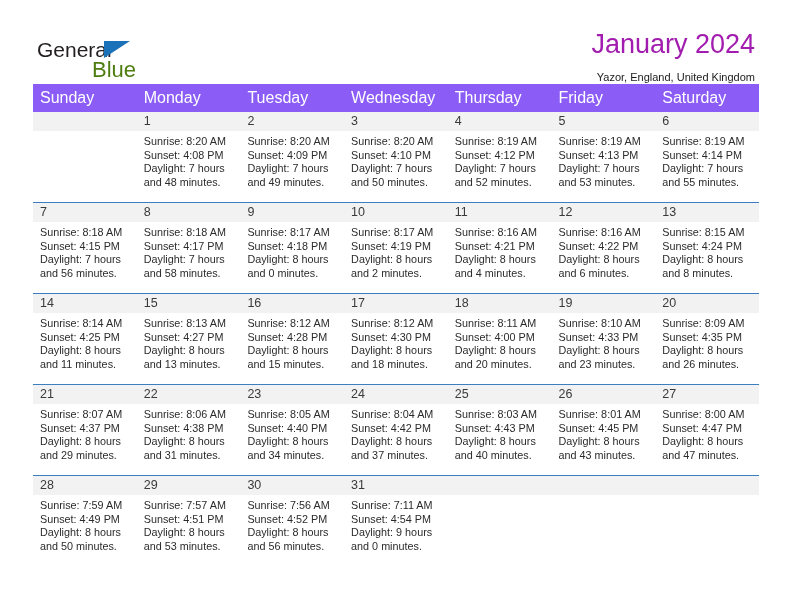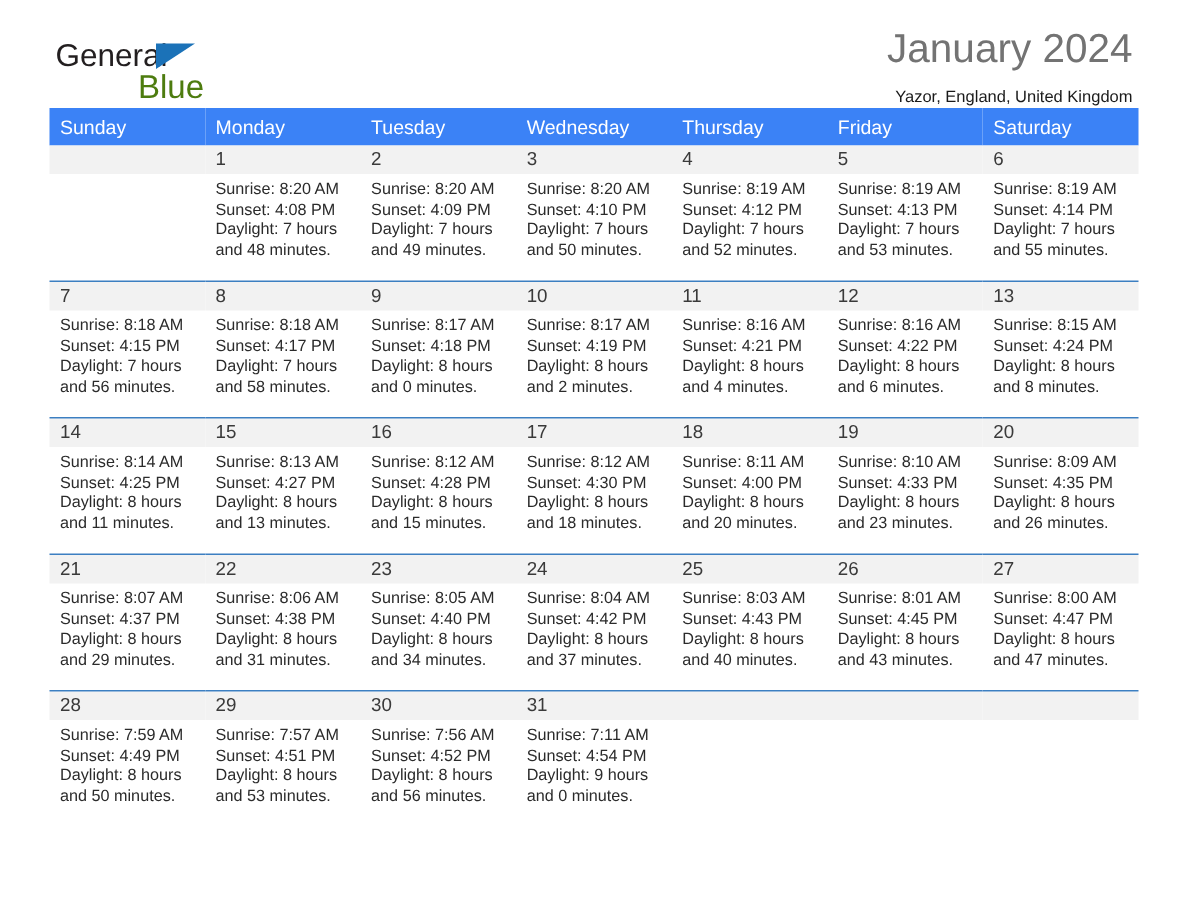--- a/index.html
+++ b/index.html
@@ -12,21 +12,21 @@
     height: 612px;
     font-family: "Liberation Sans", sans-serif;
     color: #000000;
     overflow: hidden;
   }
   .page {
     position: relative;
     width: 792px;
     height: 612px;
     box-sizing: border-box;
-    padding: 0 33px;
+    padding: 12px 33px;
   }
 
   
   .header {
     position: relative;
     height: 72px;
     padding-top: 14px;
     box-sizing: border-box;
   }
   .brand {
@@ -63,43 +63,43 @@
     font-family: "Liberation Sans", sans-serif;
   }
   .title-block {
     position: absolute;
     right: 4px;
     top: 16px;
     text-align: right;
   }
   .cal-title {
     font-size: 27px;
-    color: #737373;
+    color: #a21caf;
     line-height: 32px;
     font-weight: normal;
     white-space: nowrap;
   }
   .cal-subtitle {
     font-size: 11px;
     color: #1a1a1a;
     line-height: 20px;
     margin-top: 7px;
     white-space: nowrap;
   }
 
   
   .calendar {
     width: 726px;
     border-collapse: collapse;
     table-layout: fixed;
   }
   .dow-row th {
-    background: #3b82f6;
+    background: #8b5cf6;
     color: #ffffff;
-    font-size: 13px;
+    font-size: 16px;
     font-weight: normal;
     text-align: left;
     padding: 5px 0 5px 7px;
     height: 20px;
     box-sizing: border-box;
     border: none;
   }
   .week-row td {
     vertical-align: top;
     padding: 0;

